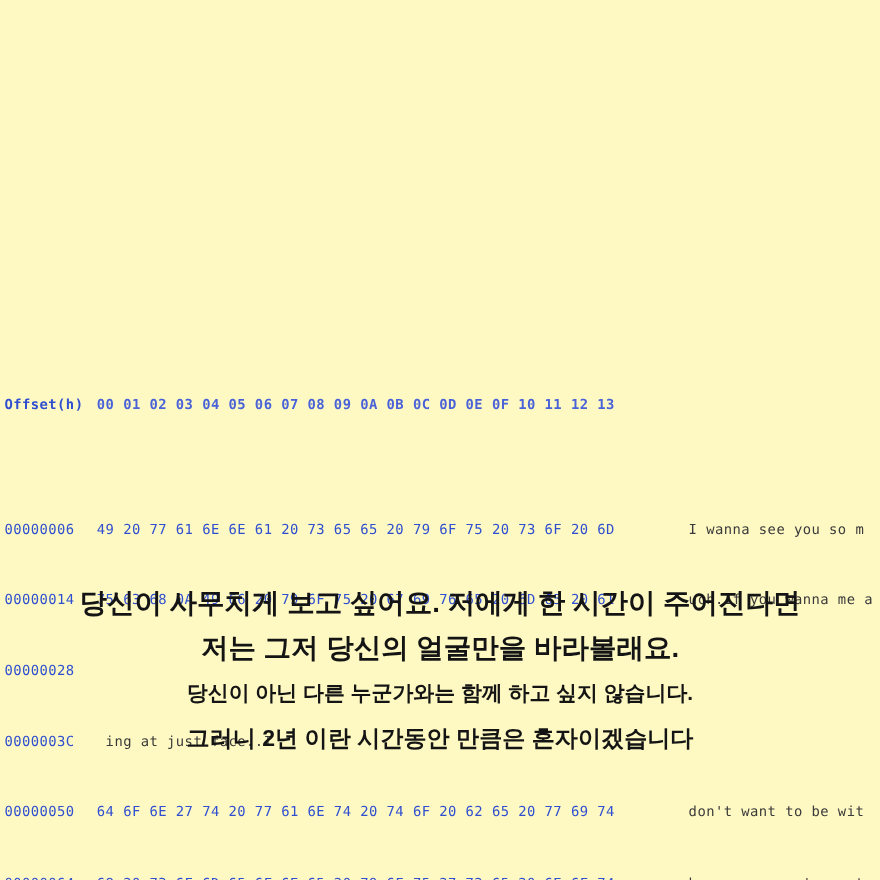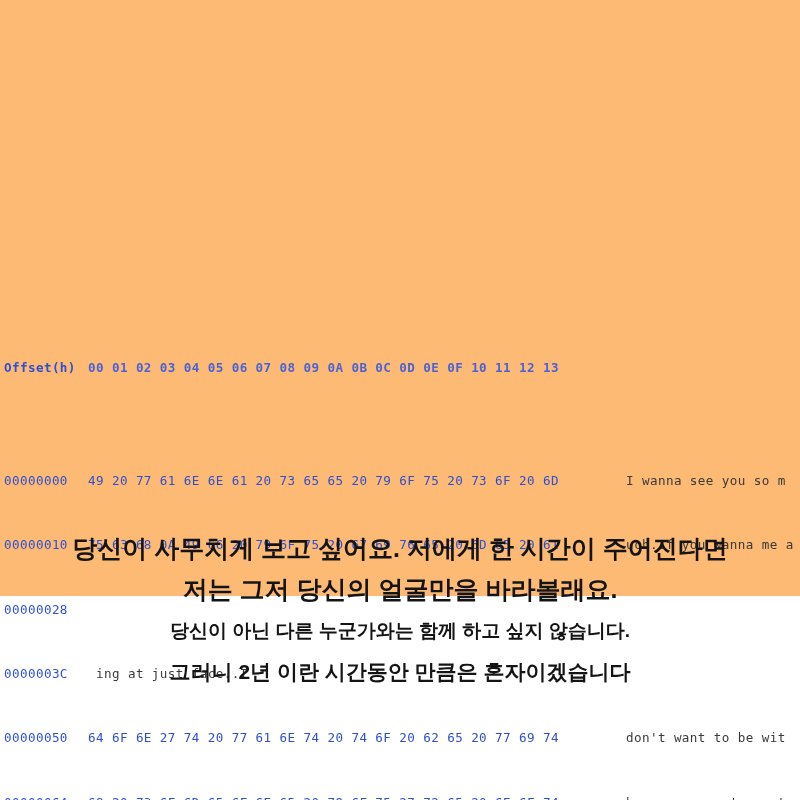--- a/index.html
+++ b/index.html
@@ -9,22 +9,22 @@
   }
   body {
     width: 800px;
     height: 800px;
     overflow: hidden;
     font-family: "Liberation Sans", sans-serif;
   }
   .page {
     position: relative;
     width: 800px;
-    height: 596px;
-    background: #fdba74;
+    height: 800px;
+    background: #fef9c3;
   }
 
   
   .hex-viewer {
     position: absolute;
     left: 0px;
     top: 312px;
     width: 800px;
     font-family: "DejaVu Sans Mono", "Liberation Mono", monospace;
     font-size: 12.6px;
@@ -102,27 +102,27 @@
 
     <div class="hex-header">
       <span class="col-offset">Offset(h)</span>
       <span class="col-hex">00 01 02 03 04 05 06 07 08 09 0A 0B 0C 0D 0E 0F 10 11 12 13</span>
       <span class="col-ascii"></span>
     </div>
 
     <div class="hex-rows">
 
       <div class="hex-row">
-        <span class="col-offset">00000000</span>
+        <span class="col-offset">00000006</span>
         <span class="col-hex">49 20 77 61 6E 6E 61 20 73 65 65 20 79 6F 75 20 73 6F 20 6D</span>
         <span class="col-ascii">I wanna see you so m</span>
       </div>
 
       <div class="hex-row">
-        <span class="col-offset">00000010</span>
+        <span class="col-offset">00000014</span>
         <span class="col-hex">75 63 68 0A 49 66 20 79 6F 75 20 67 69 76 65 20 6D 65 20 61</span>
         <span class="col-ascii">uch.If you wanna me a</span>
       </div>
 
       <div class="hex-row">
         <span class="col-offset">00000028</span>
       </div>
 
       <div class="hex-row">
         <span class="col-offset">0000003C</span>

